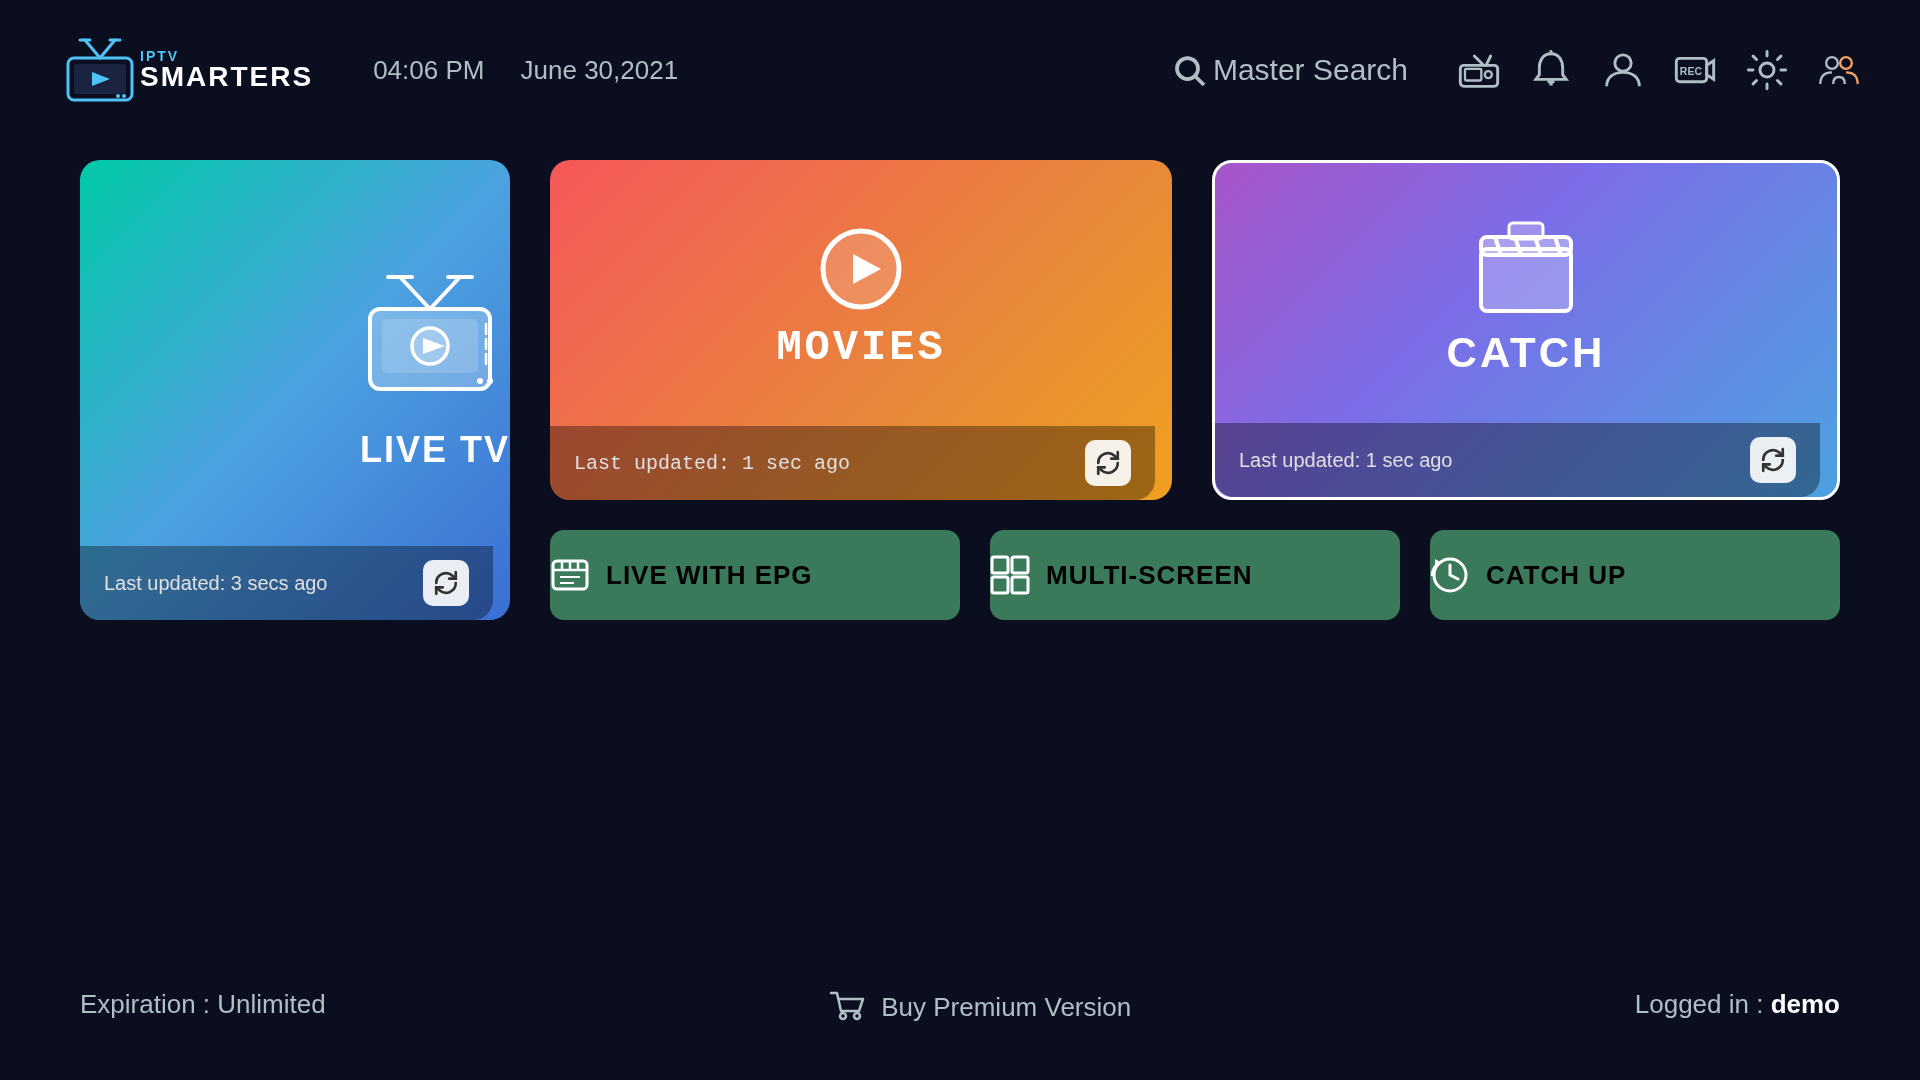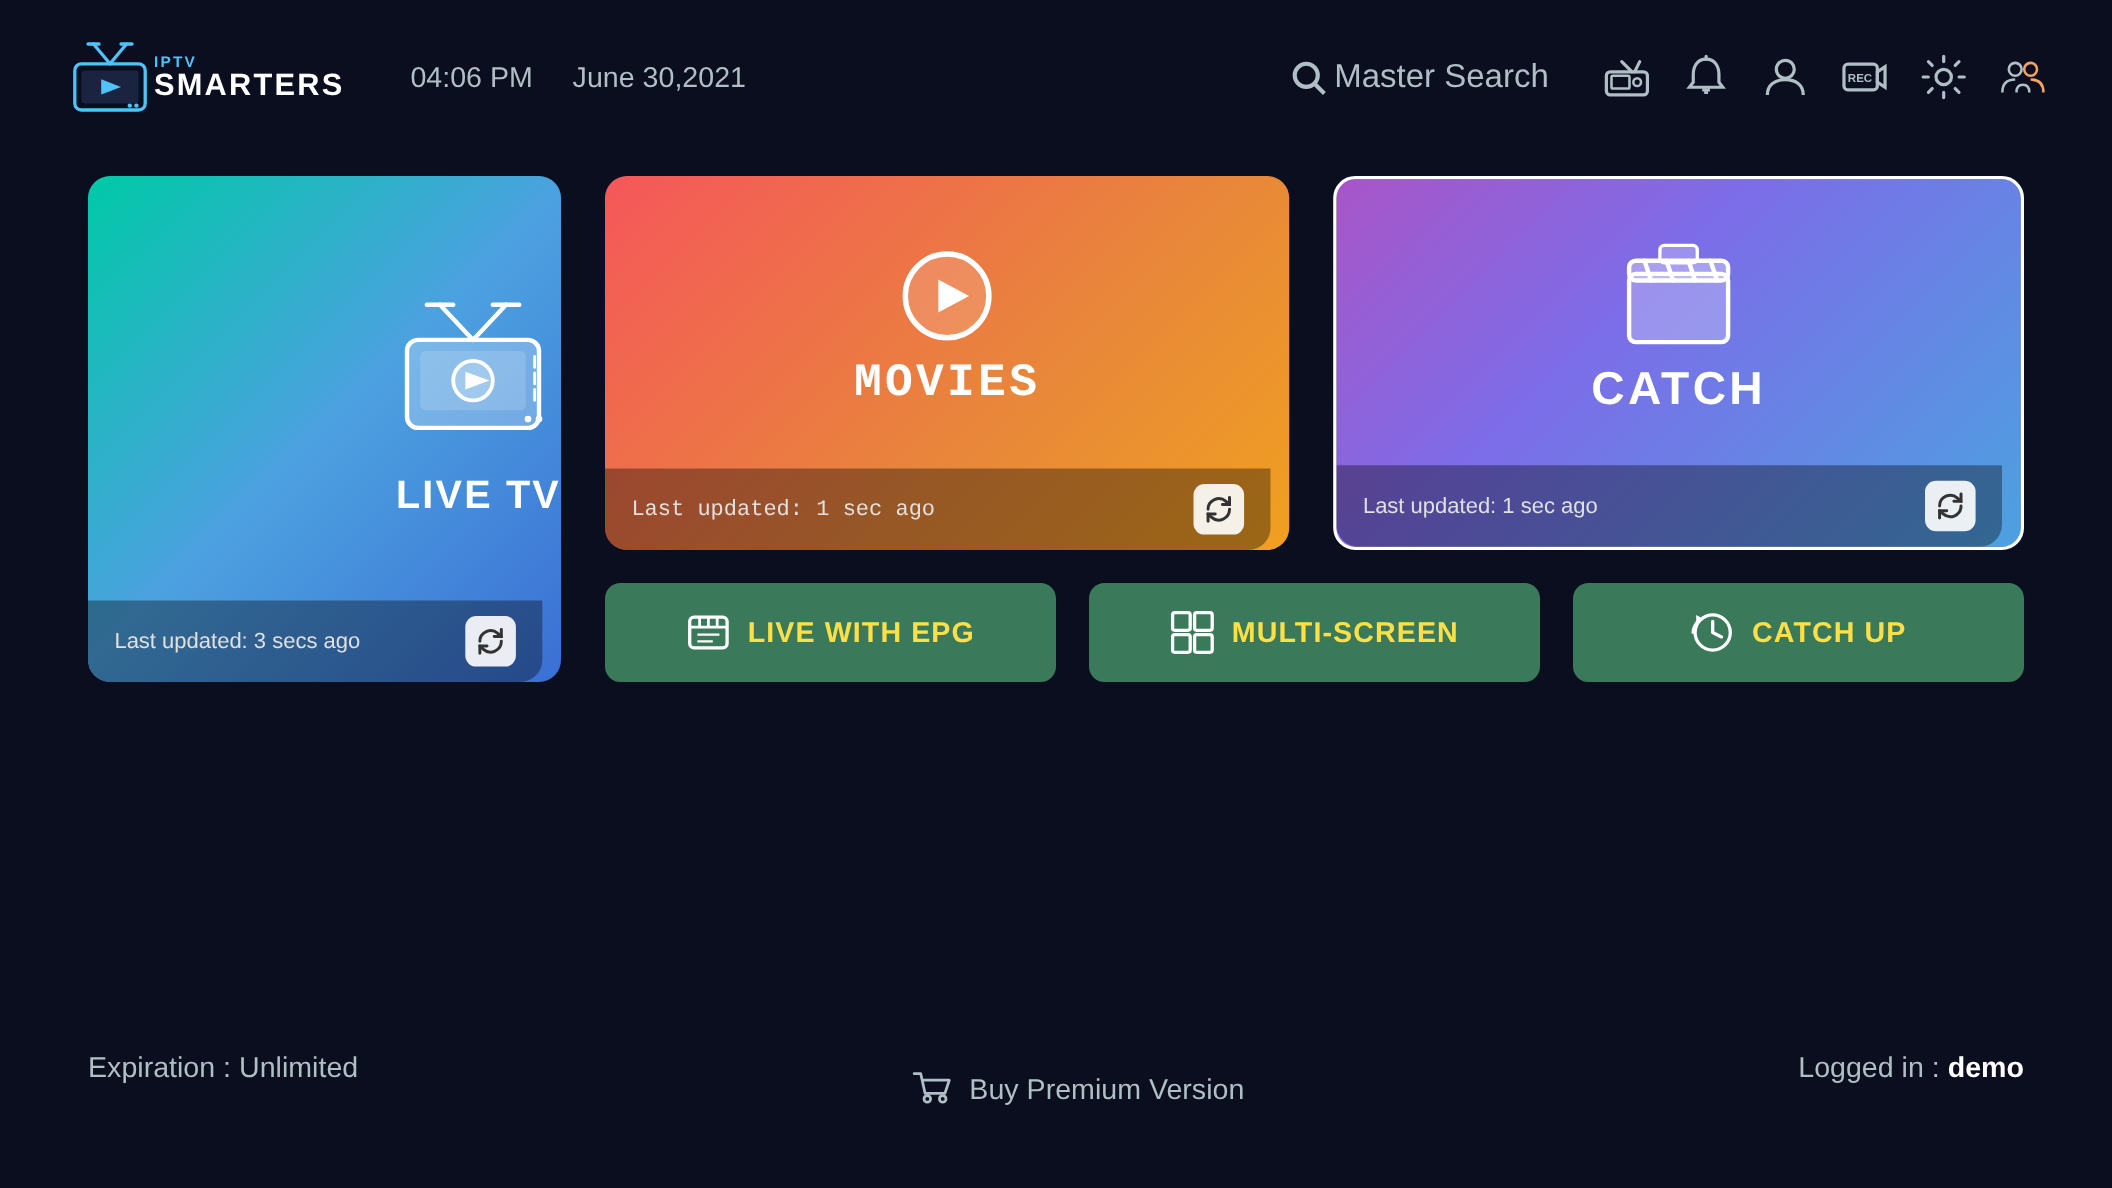--- a/index.html
+++ b/index.html
@@ -224,26 +224,26 @@
       gap: 30px;
     }
 
     .action-btn {
       flex: 1;
       height: 90px;
       border-radius: 14px;
       background: #3a7a5a;
       display: flex;
       align-items: center;
-      justify-content: center;
+      justify-content: flex-start;
       gap: 16px;
       cursor: pointer;
       font-size: 26px;
       font-weight: bold;
-      color: #fde047;
+      color: #000000;
       letter-spacing: 1px;
     }
 
     .action-btn svg {
       width: 40px;
       height: 40px;
       flex-shrink: 0;
     }
 
     
@@ -255,21 +255,21 @@
       display: flex;
       padding: 0 80px;
     }
 
     .expiration {
       font-size: 26px;
       color: #b0bec5;
     }
 
     .buy-premium {
-      margin: 17px auto;
+      margin: 0 auto;
       display: flex;
       align-items: center;
       gap: 16px;
       font-size: 26px;
       color: #b0bec5;
       cursor: pointer;
     }
 
     .buy-premium svg {
       width: 36px;

